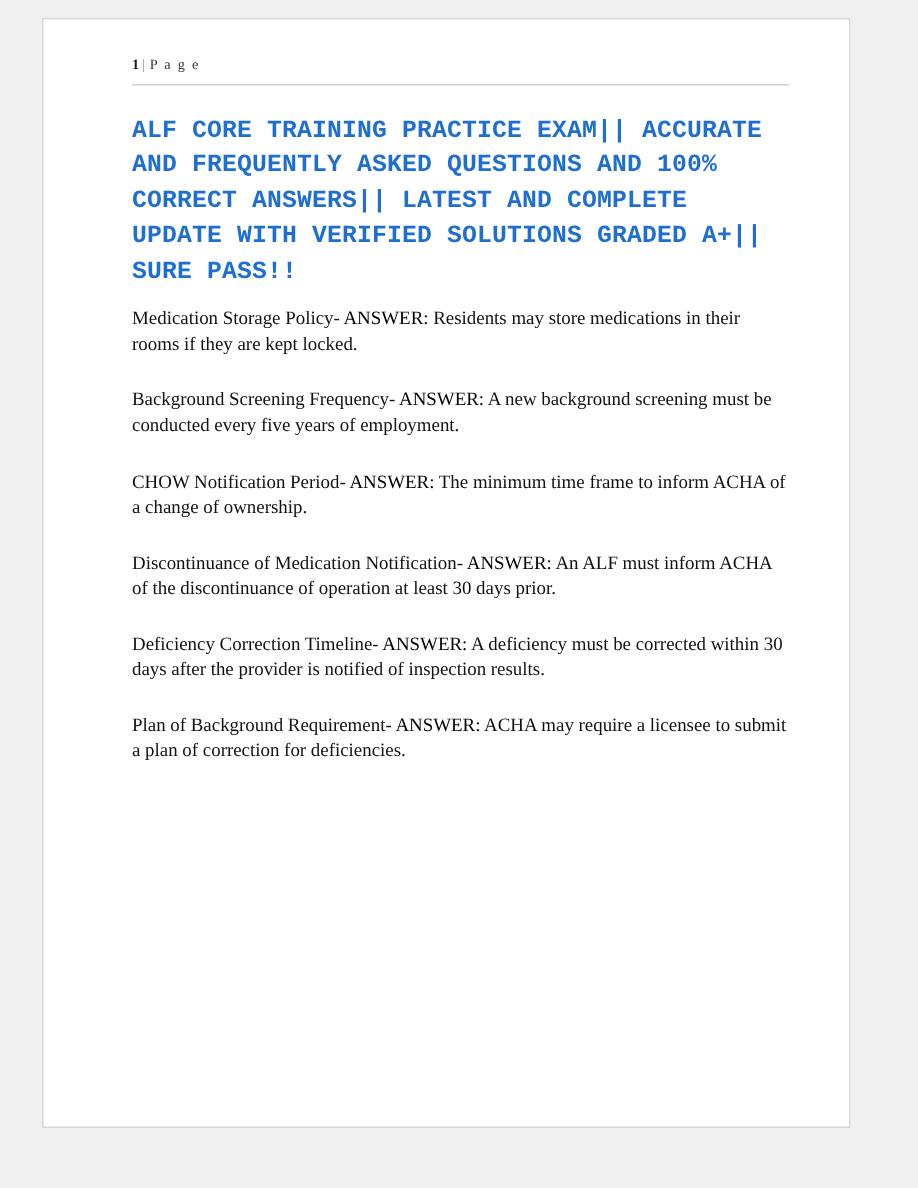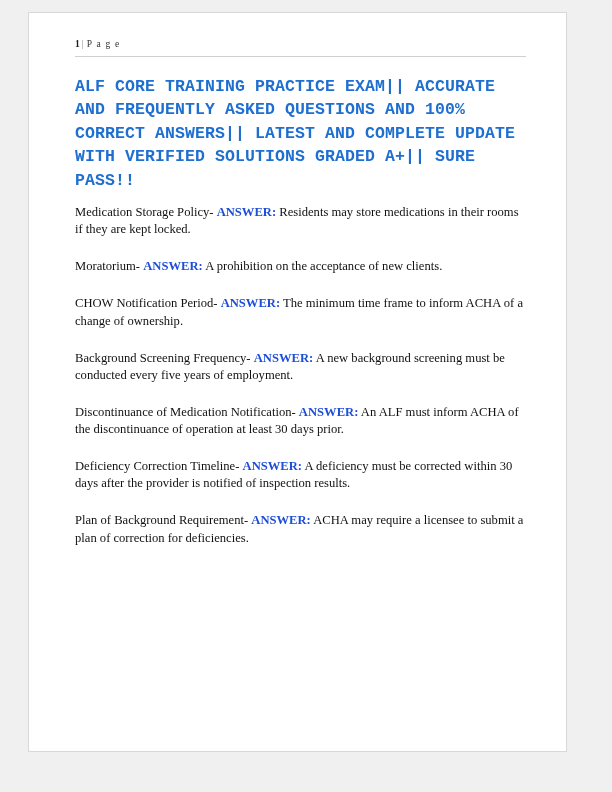--- a/index.html
+++ b/index.html
@@ -17,21 +17,21 @@
     background: #f0f0f0;
     box-sizing: border-box;
     padding: 12px 28px 28px 28px;
   }
   .page {
     background: #ffffff;
     border: 1px solid #d8d8d8;
     box-sizing: border-box;
     width: 539px;
     height: 740px;
-    padding: 26px 40px 20px 46px;
+    padding: 26px 40px 20px 59px;
     position: relative;
   }
   .header-line {
     font-family: "Liberation Serif", serif;
     font-size: 9.5px;
     letter-spacing: 1.2px;
     color: #333333;
     padding-bottom: 7px;
     border-bottom: 1px solid #d0d0d0;
     margin-bottom: 18px;
@@ -62,22 +62,22 @@
     margin: 0 0 20px 0;
   }
   .qa-block:first-of-type {
     margin-top: 0;
   }
   .qa-term {
     color: #111111;
     text-align: center;
   }
   .qa-answer-label {
-    color: #1d4ed8;
-    font-weight: bold;
+    color: #000000;
+    font-weight: normal;
     text-align: right;
   }
   .qa-answer {
     color: #111111;
   }
 </style>
 </head>
 <body>
 
 <div class="page-wrap">
@@ -88,36 +88,31 @@
     </div>
 
     <h1 class="doc-title">ALF CORE TRAINING PRACTICE EXAM|| ACCURATE AND FREQUENTLY ASKED QUESTIONS AND 100% CORRECT ANSWERS|| LATEST AND COMPLETE UPDATE WITH VERIFIED SOLUTIONS GRADED A+|| SURE PASS!!</h1>
 
     <p class="qa-block">
       <span class="qa-term">Medication Storage Policy-</span>
       <span class="qa-answer-label">ANSWER:</span>
       <span class="qa-answer">Residents may store medications in their rooms if they are kept locked.</span>
     </p>
 
+
     <p class="qa-block">
-      <span class="qa-term">Moratorium-</span>
+      <span class="qa-term">Background Screening Frequency-</span>
       <span class="qa-answer-label">ANSWER:</span>
-      <span class="qa-answer">A prohibition on the acceptance of new clients.</span>
+      <span class="qa-answer">A new background screening must be conducted every five years of employment.</span>
     </p>
 
     <p class="qa-block">
       <span class="qa-term">CHOW Notification Period-</span>
       <span class="qa-answer-label">ANSWER:</span>
       <span class="qa-answer">The minimum time frame to inform ACHA of a change of ownership.</span>
-    </p>
-
-    <p class="qa-block">
-      <span class="qa-term">Background Screening Frequency-</span>
-      <span class="qa-answer-label">ANSWER:</span>
-      <span class="qa-answer">A new background screening must be conducted every five years of employment.</span>
     </p>
 
     <p class="qa-block">
       <span class="qa-term">Discontinuance of Medication Notification-</span>
       <span class="qa-answer-label">ANSWER:</span>
       <span class="qa-answer">An ALF must inform ACHA of the discontinuance of operation at least 30 days prior.</span>
     </p>
 
     <p class="qa-block">
       <span class="qa-term">Deficiency Correction Timeline-</span>

